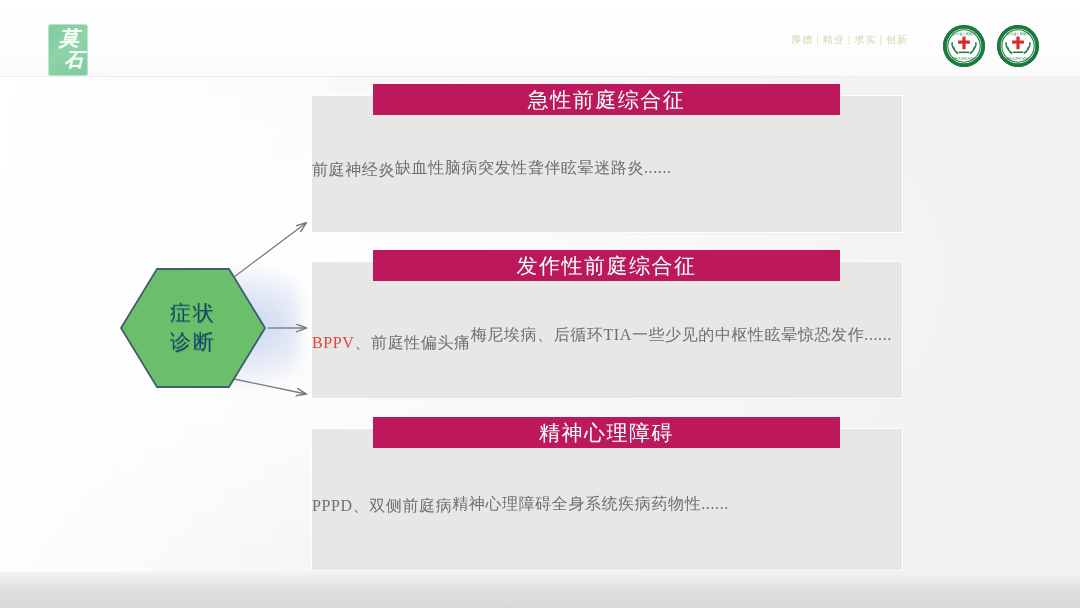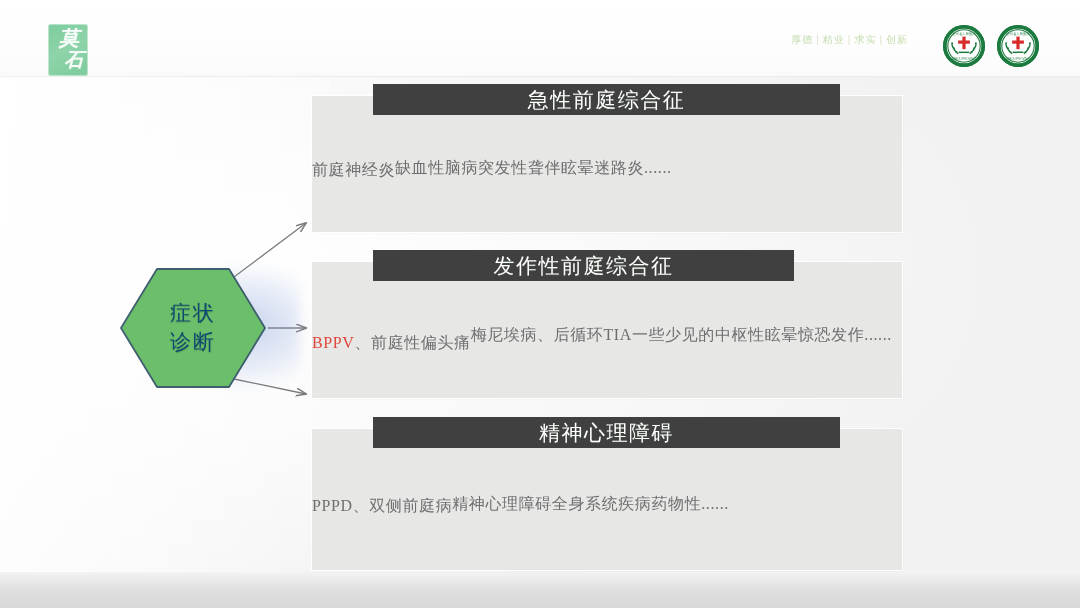--- a/index.html
+++ b/index.html
@@ -142,21 +142,21 @@
   }
 
   
   .panel {
     position: absolute;
     background: #e7e7e5;
     box-shadow: 0 0 0 1px rgba(255,255,255,0.9), 1px 1px 3px rgba(0,0,0,0.045);
   }
   .panel-head {
     position: absolute;
-    background: #404040;
+    background: #be185d;
     color: #ffffff;
     display: flex;
     align-items: center;
     justify-content: center;
     font-family: "Liberation Serif", "DejaVu Serif", serif;
     font-size: 21px;
     letter-spacing: 1.5px;
     text-shadow: 0 1px 1px rgba(70,110,70,0.30);
     user-select: none;
   }
@@ -180,21 +180,21 @@
 
   
   #panel1      { left: 312px; top: 96px;  width: 590px; height: 136px; }
   #panel1-head { left: 373px; top: 84px;  width: 467px; height: 31px; }
   #panel1-body { left: 312px; top: 119px; width: 590px; height: 112px; }
   #panel1-body .line:nth-child(1) { margin-top: 4px; }
   #panel1-body .line { margin-bottom: 14px; }
 
   
   #panel2      { left: 312px; top: 262px; width: 590px; height: 136px; }
-  #panel2-head { left: 373px; top: 250px; width: 421px; height: 31px; }
+  #panel2-head { left: 373px; top: 250px; width: 467px; height: 31px; }
   #panel2-body { left: 312px; top: 286px; width: 590px; height: 112px; }
   #panel2-body .line:nth-child(1) { margin-top: 16px; }
   #panel2-body .line { margin-bottom: 14px; }
 
   
   #panel3      { left: 312px; top: 429px; width: 590px; height: 141px; }
   #panel3-head { left: 373px; top: 417px; width: 467px; height: 31px; }
   #panel3-body { left: 312px; top: 453px; width: 590px; height: 116px; }
   #panel3-body .line:nth-child(1) { margin-top: 4px; }
   #panel3-body .line { margin-bottom: 14px; }

